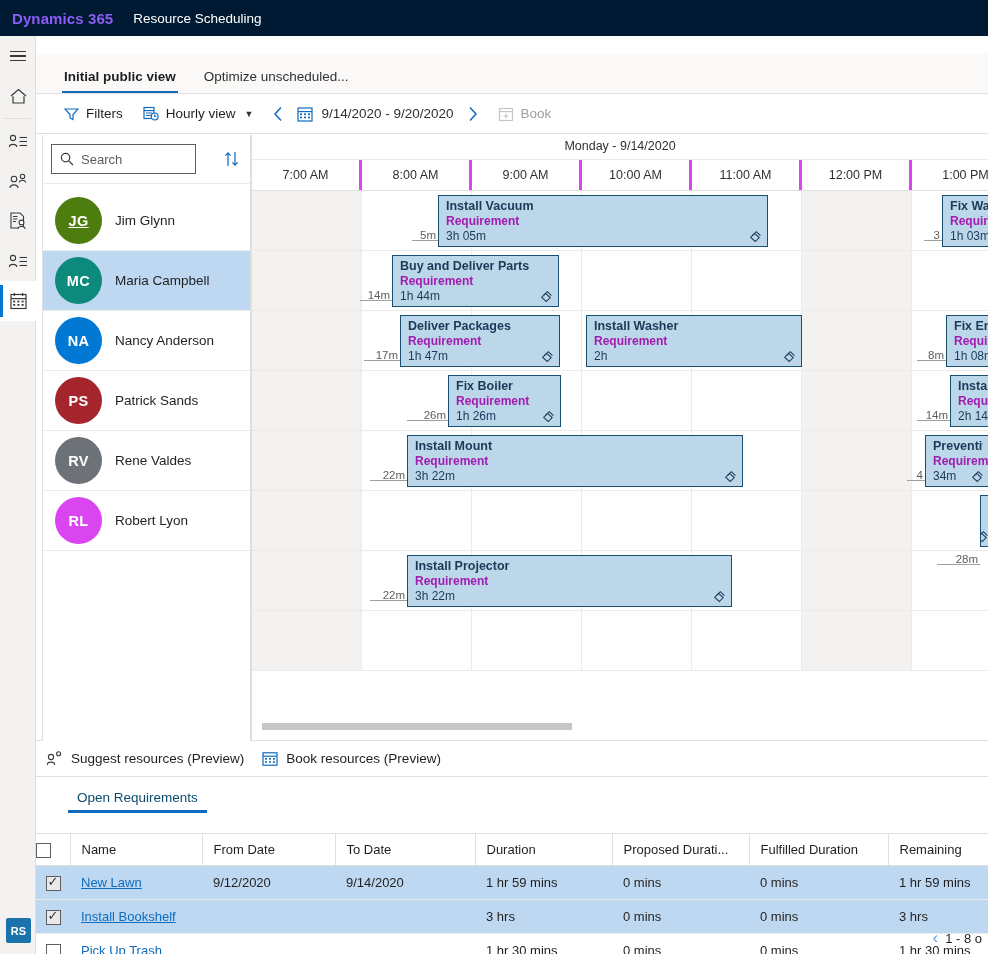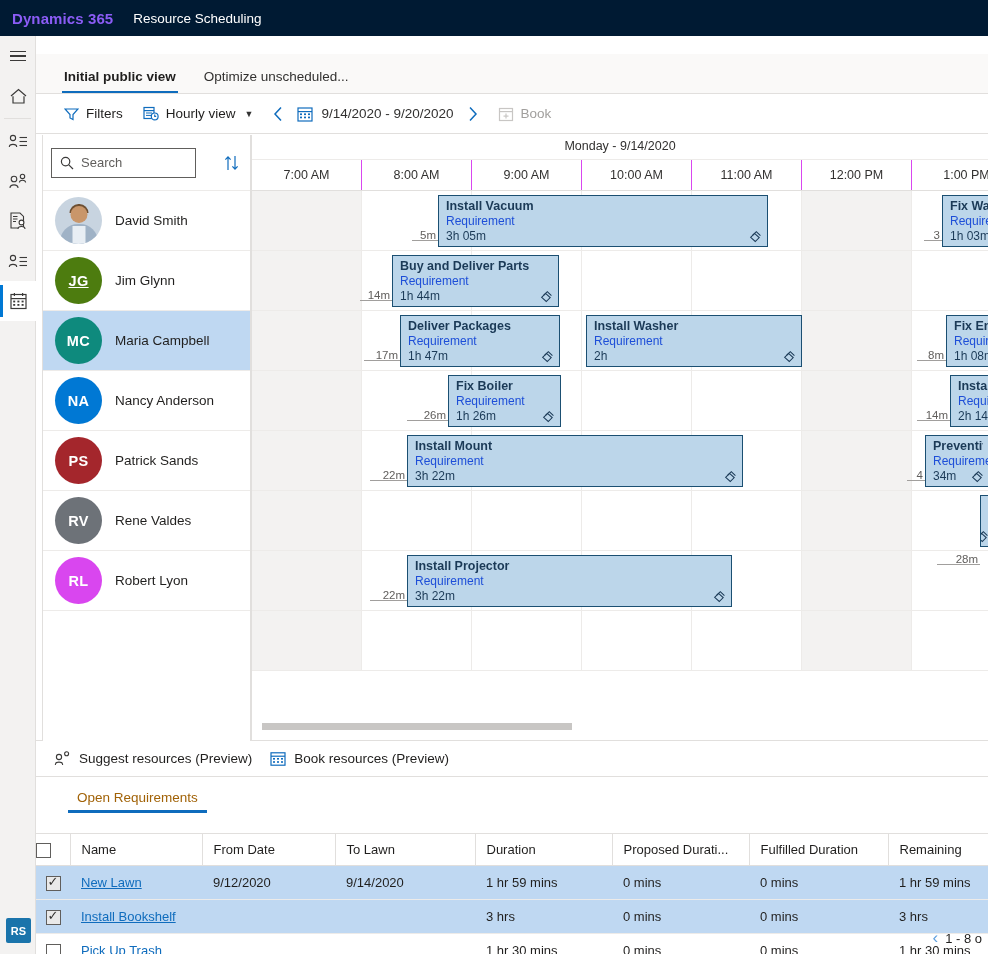--- a/index.html
+++ b/index.html
@@ -97,21 +97,21 @@
     position:absolute; top:99px; left:0; width:952px; height:606px;
     border-bottom:1px solid #e1dfdd;
   }
   
   .respanel {
     position:absolute; left:6px; top:0; width:209px; height:606px;
     border-right:1px solid #e1dfdd; border-left:1px solid #e1dfdd;
     background:#ffffff;
   }
   .searchrow {
-    height:56px; display:flex; align-items:center; padding:0 8px; gap:24px;
+    height:49px; display:flex; align-items:center; padding:0 8px; gap:24px;
     border-bottom:1px solid #edebe9;
   }
   .searchbox {
     flex:1; height:30px; border:1px solid #605e5c; display:flex; align-items:center;
     gap:7px; padding:0 8px; background:#fff;
   }
   .searchbox .ph { color:#605e5c; font-size:13px; }
   .sorticon { width:22px; color:#0f6cbd; display:flex; align-items:center; justify-content:center; cursor:pointer; }
 
   .reslist { position:absolute; top:56px; left:0; right:0; bottom:0; overflow:hidden; }
@@ -154,21 +154,21 @@
     height:25px; border-bottom:1px solid #edebe9; position:relative; background:#fff;
   }
   .daylabel {
     position:absolute; left:0; right:0; text-align:center; top:4px;
     font-size:12.5px; color:#323130;
   }
   .hourheader {
     height:31px; display:flex; border-bottom:1px solid #e1dfdd; background:#fff;
   }
   .hourcell {
-    width:110px; flex:none; border-right:1px solid #d946ef;
+    width:110px; flex:none; border-right:3px solid #d946ef;
     display:flex; align-items:center; justify-content:center;
     font-size:12.5px; color:#323130;
   }
   .gridbody { position:absolute; top:56px; left:0; right:0; bottom:0; }
   .gridrow {
     height:60px; position:relative; border-bottom:1px solid #edebe9;
   }
   .colbg { position:absolute; top:0; bottom:0; width:110px; border-right:1px solid #edebe9; }
   .colbg.nonwork { background:#f3f2f1; }
 
@@ -176,21 +176,21 @@
   .booking {
     position:absolute; top:4px; height:52px;
     background:#bcd6ea; border:1px solid #1b4f72;
     padding:3px 6px 0 7px; overflow:hidden; cursor:pointer;
   }
   .booking .bk-title {
     font-size:12.5px; font-weight:bold; color:#1b3a57; line-height:15px;
     white-space:nowrap; overflow:hidden;
   }
   .booking .bk-sub {
-    font-size:12px; color:#1d4ed8; line-height:15px; white-space:nowrap;
+    font-size:12px; color:#a21caf; line-height:15px; white-space:nowrap;font-weight:bold;
   }
   .booking .bk-dur {
     font-size:12px; color:#1b3a57; line-height:15px; white-space:nowrap;
   }
   .bk-icon {
     position:absolute; right:5px; bottom:3px; width:14px; height:14px; color:#1b3a57;
   }
   .travel {
     position:absolute; height:16px; display:flex; align-items:flex-end;
     justify-content:flex-end; pointer-events:none;
@@ -205,28 +205,28 @@
   .hscroll .thumb {
     position:absolute; left:11px; top:1px; width:310px; height:7px;
     background:#c8c6c4; border-radius:0;
   }
 
   
   .bottompanel {
     position:absolute; top:705px; left:0; width:952px; height:213px; background:#ffffff;
   }
   .prevbar {
-    height:36px; display:flex; align-items:center; gap:18px; padding-left:18px;
+    height:36px; display:flex; align-items:center; gap:18px; padding-left:10px;
     border-bottom:1px solid #e1dfdd;
   }
   .prevbtn { display:flex; align-items:center; gap:8px; font-size:13.5px; color:#201f1e; cursor:pointer; }
 
   .reqtabs { height:36px; display:flex; align-items:flex-end; padding-left:32px; }
   .reqtab {
-    font-size:13.5px; color:#a16207; padding:0 9px 8px 9px; position:relative; cursor:pointer;
+    font-size:13.5px; color:#0c4a6e; padding:0 9px 8px 9px; position:relative; cursor:pointer;
   }
   .reqtab.active::after {
     content:""; position:absolute; left:0; right:0; bottom:0; height:3px; background:#0f6cbd;
   }
 
   table.reqtable { width:952px; border-collapse:collapse; table-layout:fixed;margin-top:20px; }
   table.reqtable th {
     height:32px; font-size:13px; font-weight:normal; color:#201f1e; text-align:left;
     border-top:1px solid #e1dfdd; border-bottom:1px solid #e1dfdd;
     border-right:1px solid #e1dfdd; padding-left:11px; background:#fff;
@@ -404,29 +404,20 @@
             <span class="ph">Search</span>
           </div>
           <div class="sorticon">
             <svg width="15" height="16" viewBox="0 0 15 16">
               <path d="M4 15 V2 M1.4 4.6 L4 1.8 L6.6 4.6" fill="none" stroke="#0f6cbd" stroke-width="1.2"></path>
               <path d="M11 1 V14 M8.4 11.4 L11 14.2 L13.6 11.4" fill="none" stroke="#0f6cbd" stroke-width="1.2"></path>
             </svg>
           </div>
         </div>
         <div class="reslist" id="resource-list">
-            <div class="resrow">
-              <div class="avatar photo">
-                <div class="body"></div>
-                <div class="shirt"></div>
-                <div class="hair"></div>
-                <div class="head"></div>
-              </div>
-              <div class="resname">David Smith</div>
-            </div>
             <div class="resrow">
               <div class="avatar" style="background: #4d7c0f; text-decoration: underline;">JG</div>
               <div class="resname">Jim Glynn</div>
             </div>
             <div class="resrow selected">
               <div class="avatar" style="background: rgb(14, 138, 125);">MC</div>
               <div class="resname">Maria Campbell</div>
             </div>
             <div class="resrow">
               <div class="avatar" style="background: rgb(0, 120, 212);">NA</div>
@@ -739,21 +730,21 @@
           <col style="width:139px">
             <col style="width:100px">
         </colgroup>
         <thead>
           <tr>
             <th class="cellcb">
               <span class="cb"></span>
             </th>
             <th>Name</th>
             <th>From Date</th>
-            <th>To Lawn</th>
+            <th>To Date</th>
             <th>Duration</th>
             <th>Proposed Durati...</th>
             <th>Fulfilled Duration</th>
             <th>Remaining</th>
           </tr>
         </thead>
         <tbody id="req-body">
             <tr class="sel">
               <td class="cellcb"><span class="cb checked"></span></td>
               <td><span class="reqlink">New Lawn</span></td>

